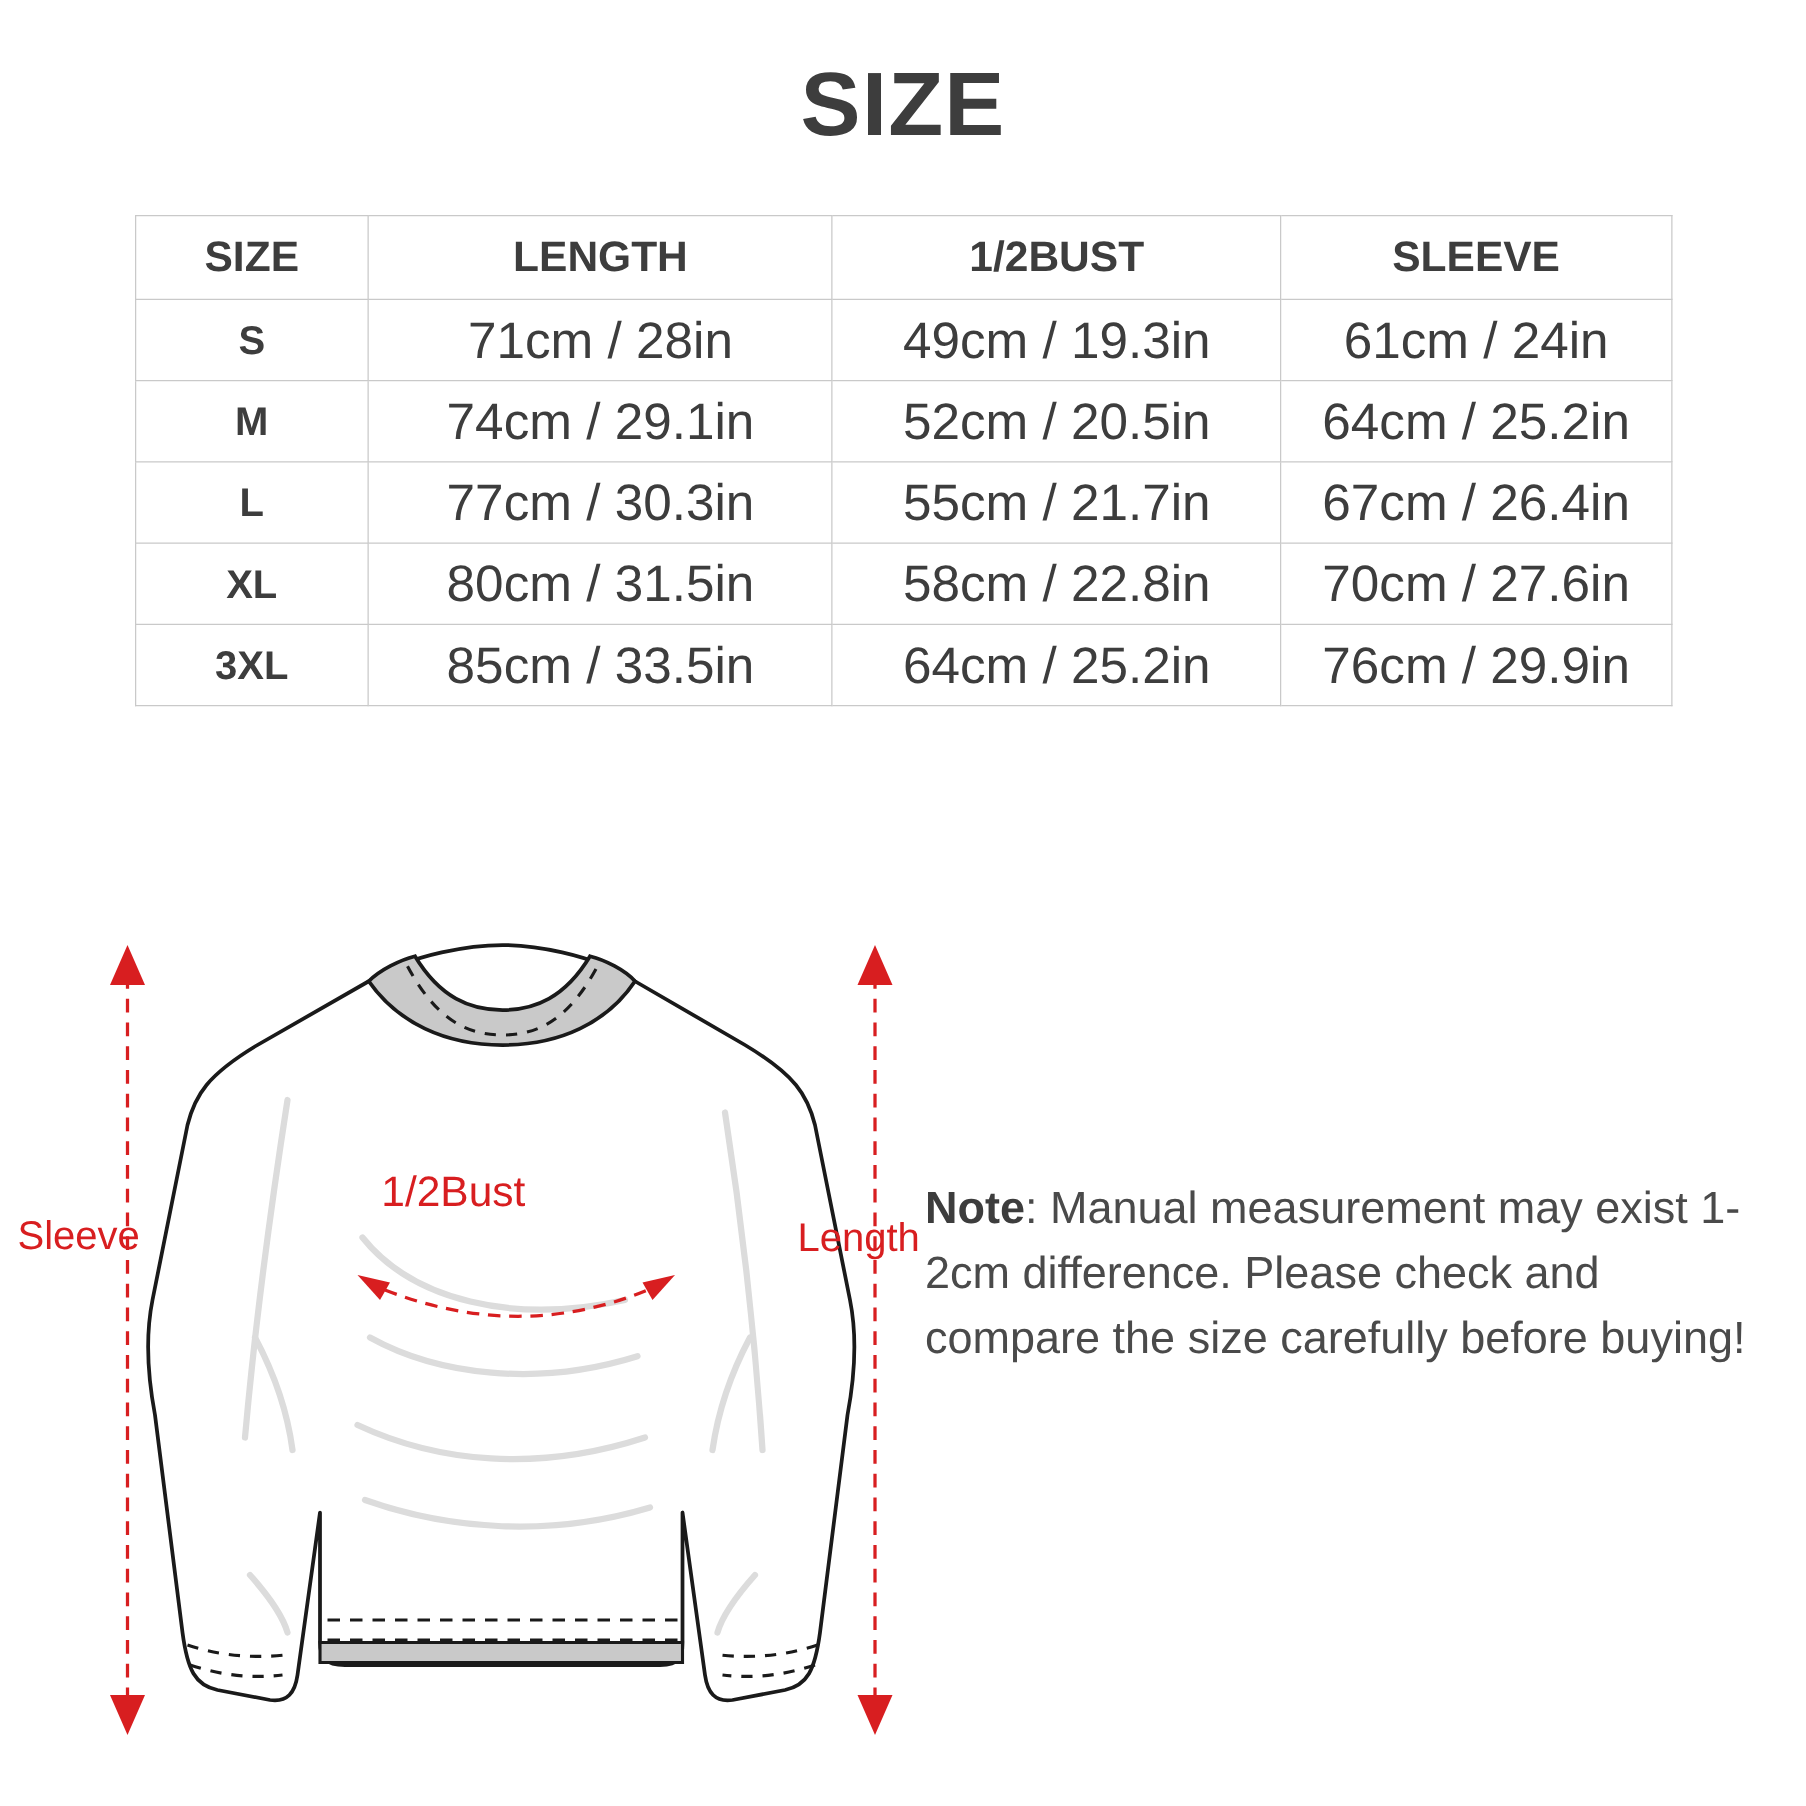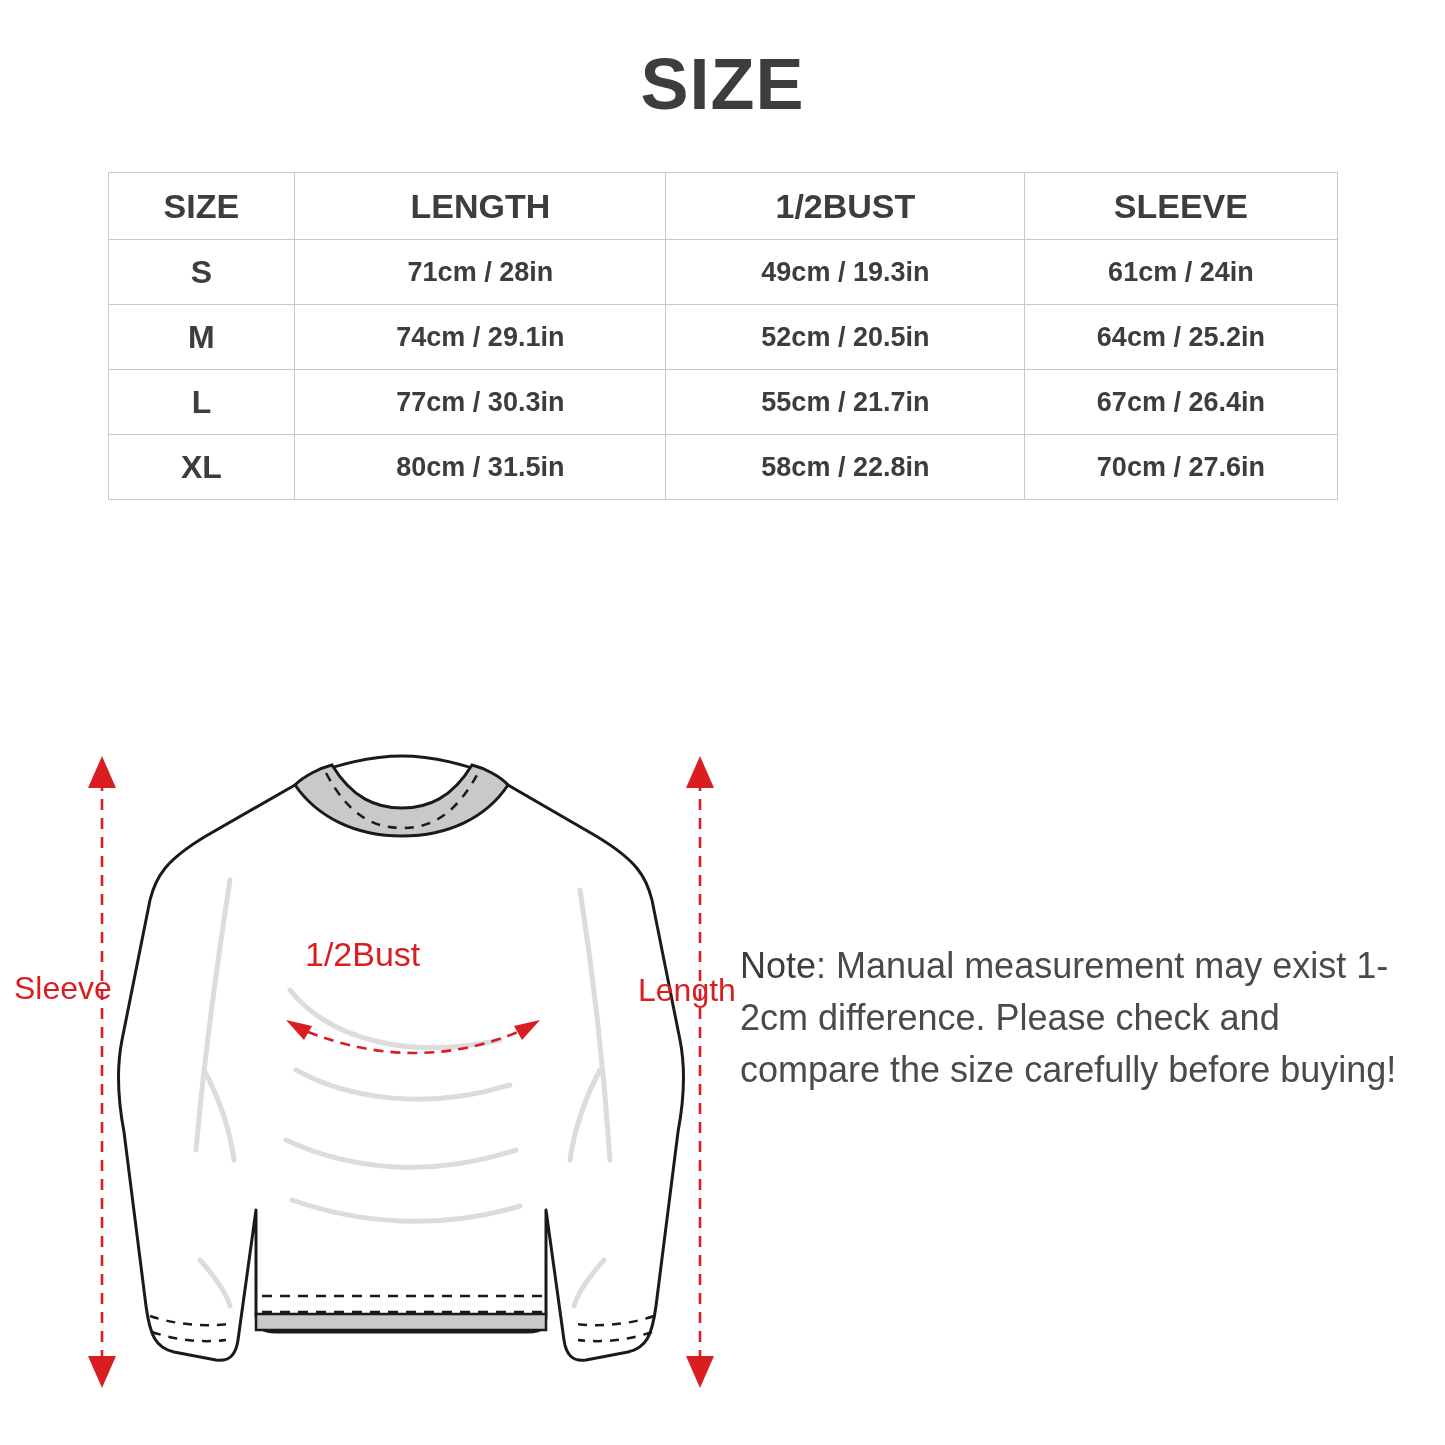--- a/index.html
+++ b/index.html
@@ -43,24 +43,23 @@
     text-align: center;
     color: #3d3d3d;
   }
   table.size-table th {
     font-size: 34px;
     font-weight: bold;
     height: 66px;
     padding: 0;
   }
   table.size-table td {
-    font-size: 27px;
+    font-size: 41px;
     height: 64px;
     padding: 0;
-    font-weight: bold;
   }
   table.size-table td.size-col {
     font-weight: bold;
     font-size: 32px;
   }
   col.c1 { width: 15.2%; }
   col.c2 { width: 30.2%; }
   col.c3 { width: 29.2%; }
   col.c4 { width: 25.4%; }
 
@@ -107,21 +106,21 @@
   #note-block {
     position: absolute;
     left: 740px;
     top: 240px;
     width: 660px;
     font-size: 36px;
     line-height: 1.45;
     color: #4a4a4a;
   }
   #note-block .note-strong {
-    font-weight: normal;
+    font-weight: bold;
     color: #3d3d3d;
   }
 </style>
 </head>
 <body>
 
 <div id="page-title">SIZE</div>
 
 <div id="size-table-wrap">
   <table class="size-table">
@@ -156,20 +155,26 @@
         <td class="size-col">L</td>
         <td>77cm / 30.3in</td>
         <td>55cm / 21.7in</td>
         <td>67cm / 26.4in</td>
       </tr>
       <tr>
         <td class="size-col">XL</td>
         <td>80cm / 31.5in</td>
         <td>58cm / 22.8in</td>
         <td>70cm / 27.6in</td>
+      </tr>
+      <tr>
+        <td class="size-col">3XL</td>
+        <td>85cm / 33.5in</td>
+        <td>64cm / 25.2in</td>
+        <td>76cm / 29.9in</td>
       </tr>
     </tbody>
   </table>
 </div>
 
 <div id="diagram-area">
 
   <svg id="shirt-figure" viewBox="0 0 640 660">
 
     <g fill="#ffffff" stroke="#1a1a1a" stroke-width="3" stroke-linejoin="round" stroke-linecap="round">

